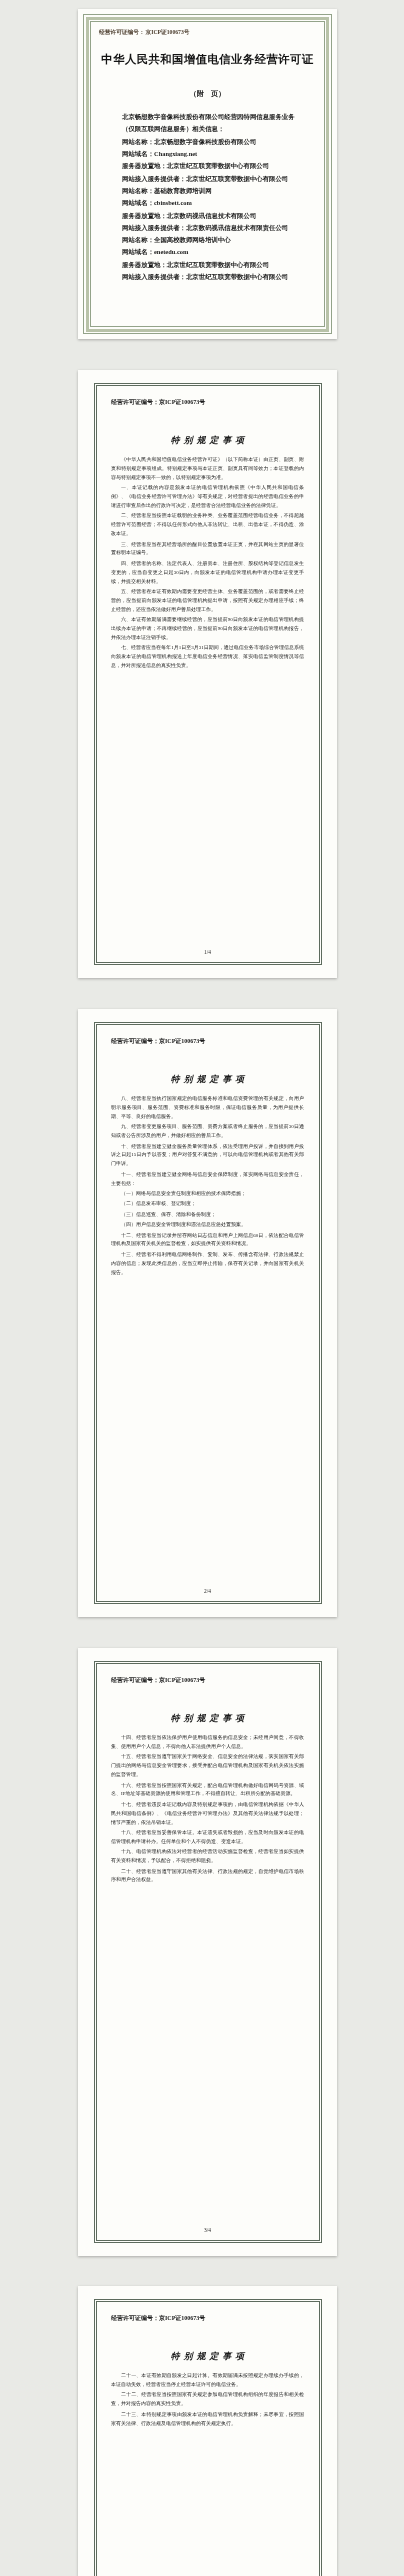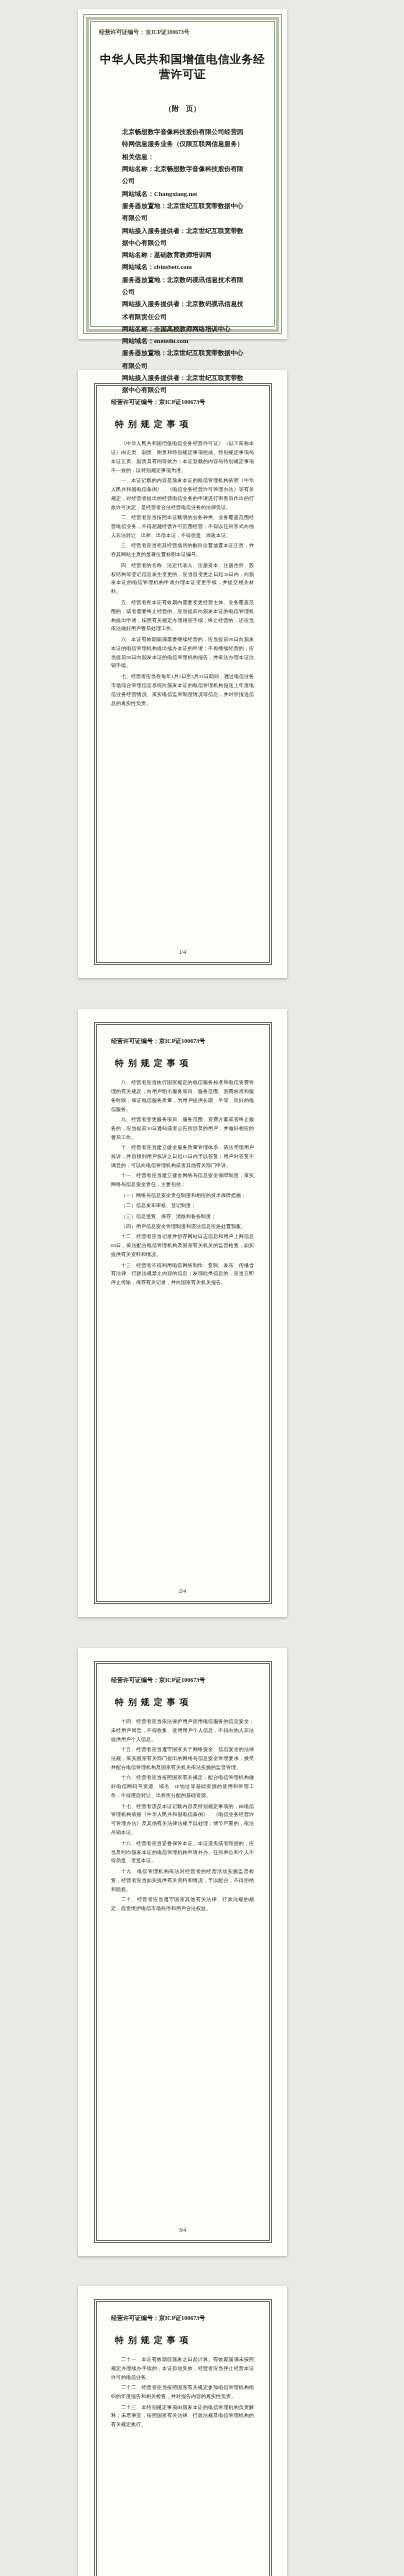--- a/index.html
+++ b/index.html
@@ -7,41 +7,41 @@
   body {
     position: relative;
     height: 2873px;
     background: #e9eae6;
     font-family: "Liberation Serif", "DejaVu Serif", serif;
     color: #1a1a1a;
   }
   .page {
     position: absolute;
     left: 78px;
-    width: 209px;
+    width: 259px;
     background: #fdfdfa;
     box-shadow: 0 0.5px 2.6px rgba(0,0,0,.28);
   }
   
   .ornate { position: absolute; inset: 5.2px; border: 0.5px solid #93a389; }
   .ornate::before { content:""; position:absolute; inset:1.5px; border:3.1px solid #b8c2a8; }
   .ornate::after  { content:""; position:absolute; inset:5.7px; border:0.5px solid #93a389; }
   .cert-content { position: absolute; inset: 6.7px; padding: 7.2px 8.2px; z-index: 1; }
   .lic-line { font-size: 5.7px; font-weight: 700; color: #4a3b2b; }
   .lic-line .num { margin-left: 1px; }
   .cert-title { text-align:center; font-size: 11.3px; font-weight: 700; letter-spacing: 0.5px; margin-top: 14.4px; color:#141414; }
   .cert-sub { text-align:center; font-size: 7.2px; font-weight:700; margin-top: 22px; }
   .cert-body { margin: 12.4px 18.5px 0 23px; font-size: 6.4px; font-weight: 700; line-height: 1.92; }
   .cert-body p { margin: 0; }
   
   .pframe { position: absolute; inset: 13.4px 15.5px; border: 0.5px solid #5d6b5d; }
   .pframe::before { content:""; position:absolute; inset: 1px; border: 0.5px solid #5d6b5d; }
   .pcontent { position: absolute; inset: 2.1px; padding: 11.3px 14.4px 17.5px 14.4px; z-index: 1; }
   .phead { font-size: 6px; font-weight: 700; }
-  .ptitle { font-size: 8.8px; font-weight: 700; letter-spacing: 4.1px; margin-top: 12px; text-indent: 4.1px; }
+  .ptitle { text-align: center; font-size: 8.8px; font-weight: 700; letter-spacing: 4.1px; margin-top: 28px; text-indent: 4.1px; font-style: italic; }
   .pbody { margin-top: 9.3px; font-size: 5px; line-height: 1.78; text-align: justify; color: #222; }
   .pbody p { text-indent: 2em; margin-bottom: 1.5px; }
   .pfoot { position: absolute; bottom: 6.2px; left: 0; right: 0; text-align: center; font-size: 5.4px; color:#222; }
 </style>
 </head>
 <body>
 
 <div class="page" style="top:9.3px; height:330px;">
   <div class="ornate">
     <div class="cert-content">

